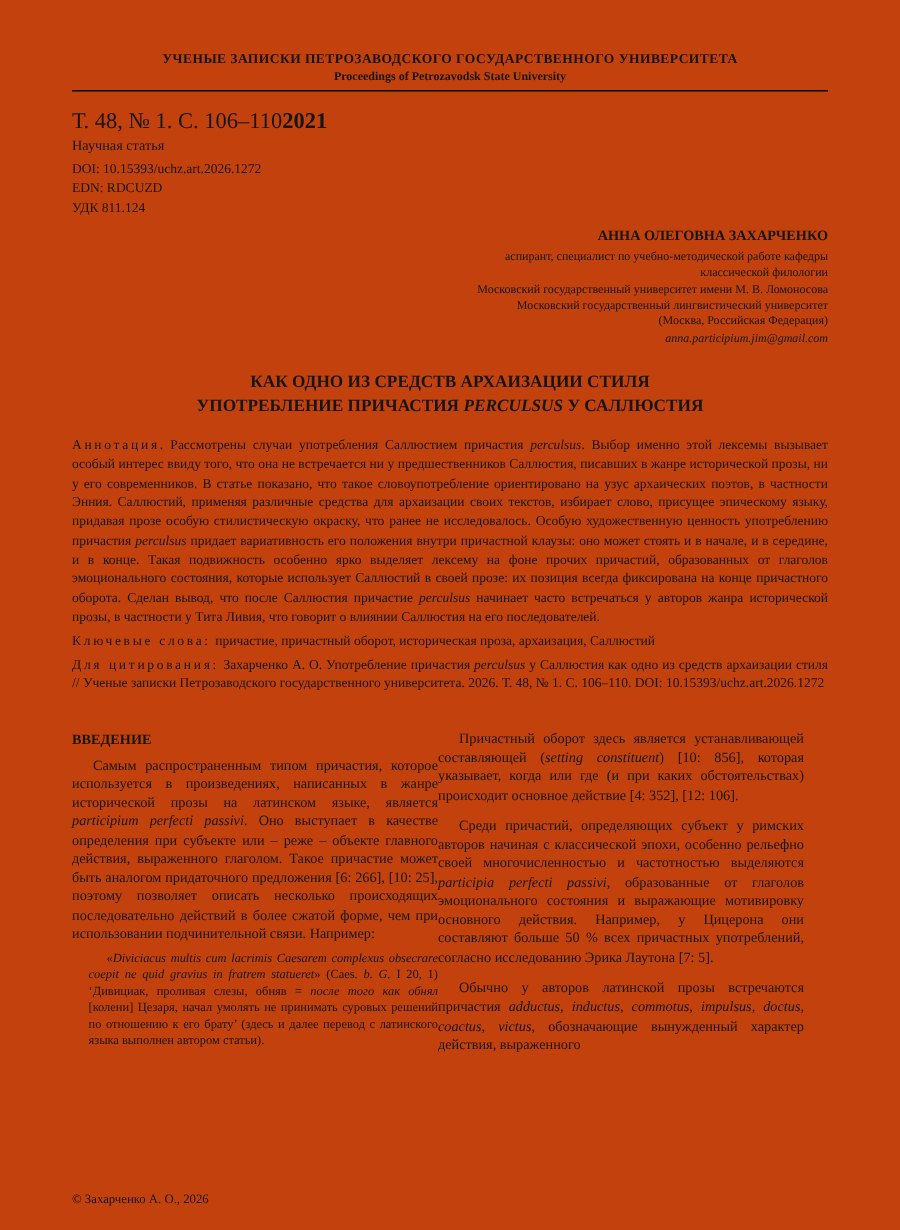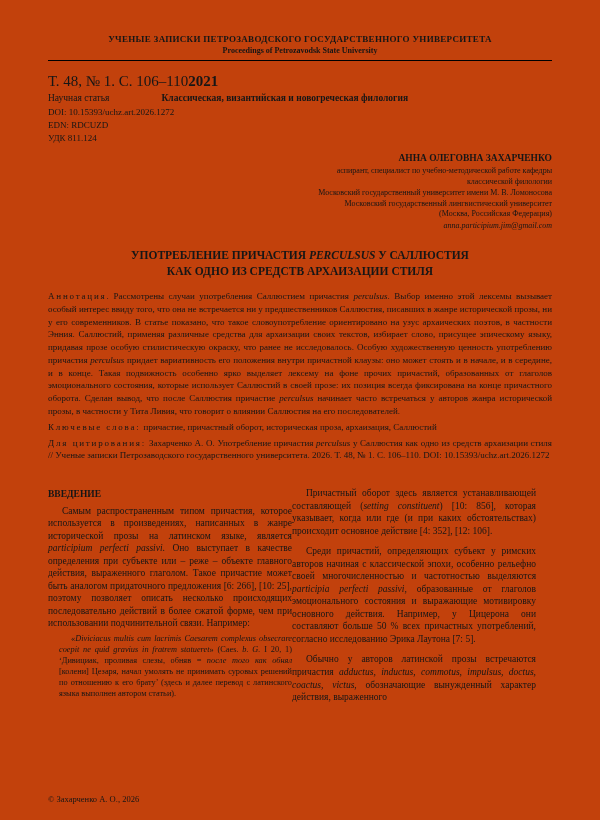--- a/index.html
+++ b/index.html
@@ -51,38 +51,37 @@
     <div class="j-en">Proceedings of Petrozavodsk State University</div>
   </div>
   <hr class="rule">
 
   <div class="meta-row">
     <span>Т. 48, № 1. С. 106–110</span>
     <span class="year">2021</span>
   </div>
   <div class="type-row">
     <span>Научная статья</span>
-    <span class="section-label">Классическая, византийская и новогреческая филология</span>
   </div>
   <div class="id-line">DOI: 10.15393/uchz.art.2026.1272</div>
   <div class="id-line">EDN: RDCUZD</div>
   <div class="id-line">УДК 811.124</div>
 
   <div class="author-block">
     <div class="author-name">АННА ОЛЕГОВНА ЗАХАРЧЕНКО</div>
     <div class="author-line">аспирант, специалист по учебно-методической работе кафедры классической филологии</div>
     <div class="author-line">Московский государственный университет имени М. В. Ломоносова</div>
     <div class="author-line">Московский государственный лингвистический университет</div>
     <div class="author-line">(Москва, Российская Федерация)</div>
     <div class="author-line author-email">anna.participium.jim@gmail.com</div>
   </div>
 
   <div class="title-block">
+    <div>КАК ОДНО ИЗ СРЕДСТВ АРХАИЗАЦИИ СТИЛЯ</div>
     <div><span>УПОТРЕБЛЕНИЕ ПРИЧАСТИЯ </span><span class="it">PERCULSUS</span><span> У САЛЛЮСТИЯ</span></div>
-    <div>КАК ОДНО ИЗ СРЕДСТВ АРХАИЗАЦИИ СТИЛЯ</div>
   </div>
 
   <p class="meta-par"><span class="sp-label">Аннотация.</span><span><span>Рассмотрены случаи употребления Саллюстием причастия </span><span class="it">perculsus</span><span>. Выбор именно этой лексемы вызывает особый интерес ввиду того, что она не встречается ни у предшественников Саллюстия, писавших в жанре исторической прозы, ни у его современников. В статье показано, что такое словоупотребление ориентировано на узус архаических поэтов, в частности Энния. Саллюстий, применяя различные средства для архаизации своих текстов, избирает слово, присущее эпическому языку, придавая прозе особую стилистическую окраску, что ранее не исследовалось. Особую художественную ценность употреблению причастия </span><span class="it">perculsus</span><span> придает вариативность его положения внутри причастной клаузы: оно может стоять и в начале, и в середине, и в конце. Такая подвижность особенно ярко выделяет лексему на фоне прочих причастий, образованных от глаголов эмоционального состояния, которые использует Саллюстий в своей прозе: их позиция всегда фиксирована на конце причастного оборота. Сделан вывод, что после Саллюстия причастие </span><span class="it">perculsus</span><span> начинает часто встречаться у авторов жанра исторической прозы, в частности у Тита Ливия, что говорит о влиянии Саллюстия на его последователей.</span></span></p>
 
   <p class="meta-par"><span class="sp-label">Ключевые слова:</span><span>причастие, причастный оборот, историческая проза, архаизация, Саллюстий</span></p>
 
   <p class="meta-par"><span class="sp-label">Для цитирования:</span><span><span>Захарченко А. О. Употребление причастия </span><span class="it">perculsus</span><span> у Саллюстия как одно из средств архаизации стиля // Ученые записки Петрозаводского государственного университета. 2026. Т. 48, № 1. С. 106–110. DOI: 10.15393/uchz.art.2026.1272</span></span></p>
 
   <div class="columns">
     <div class="col">

